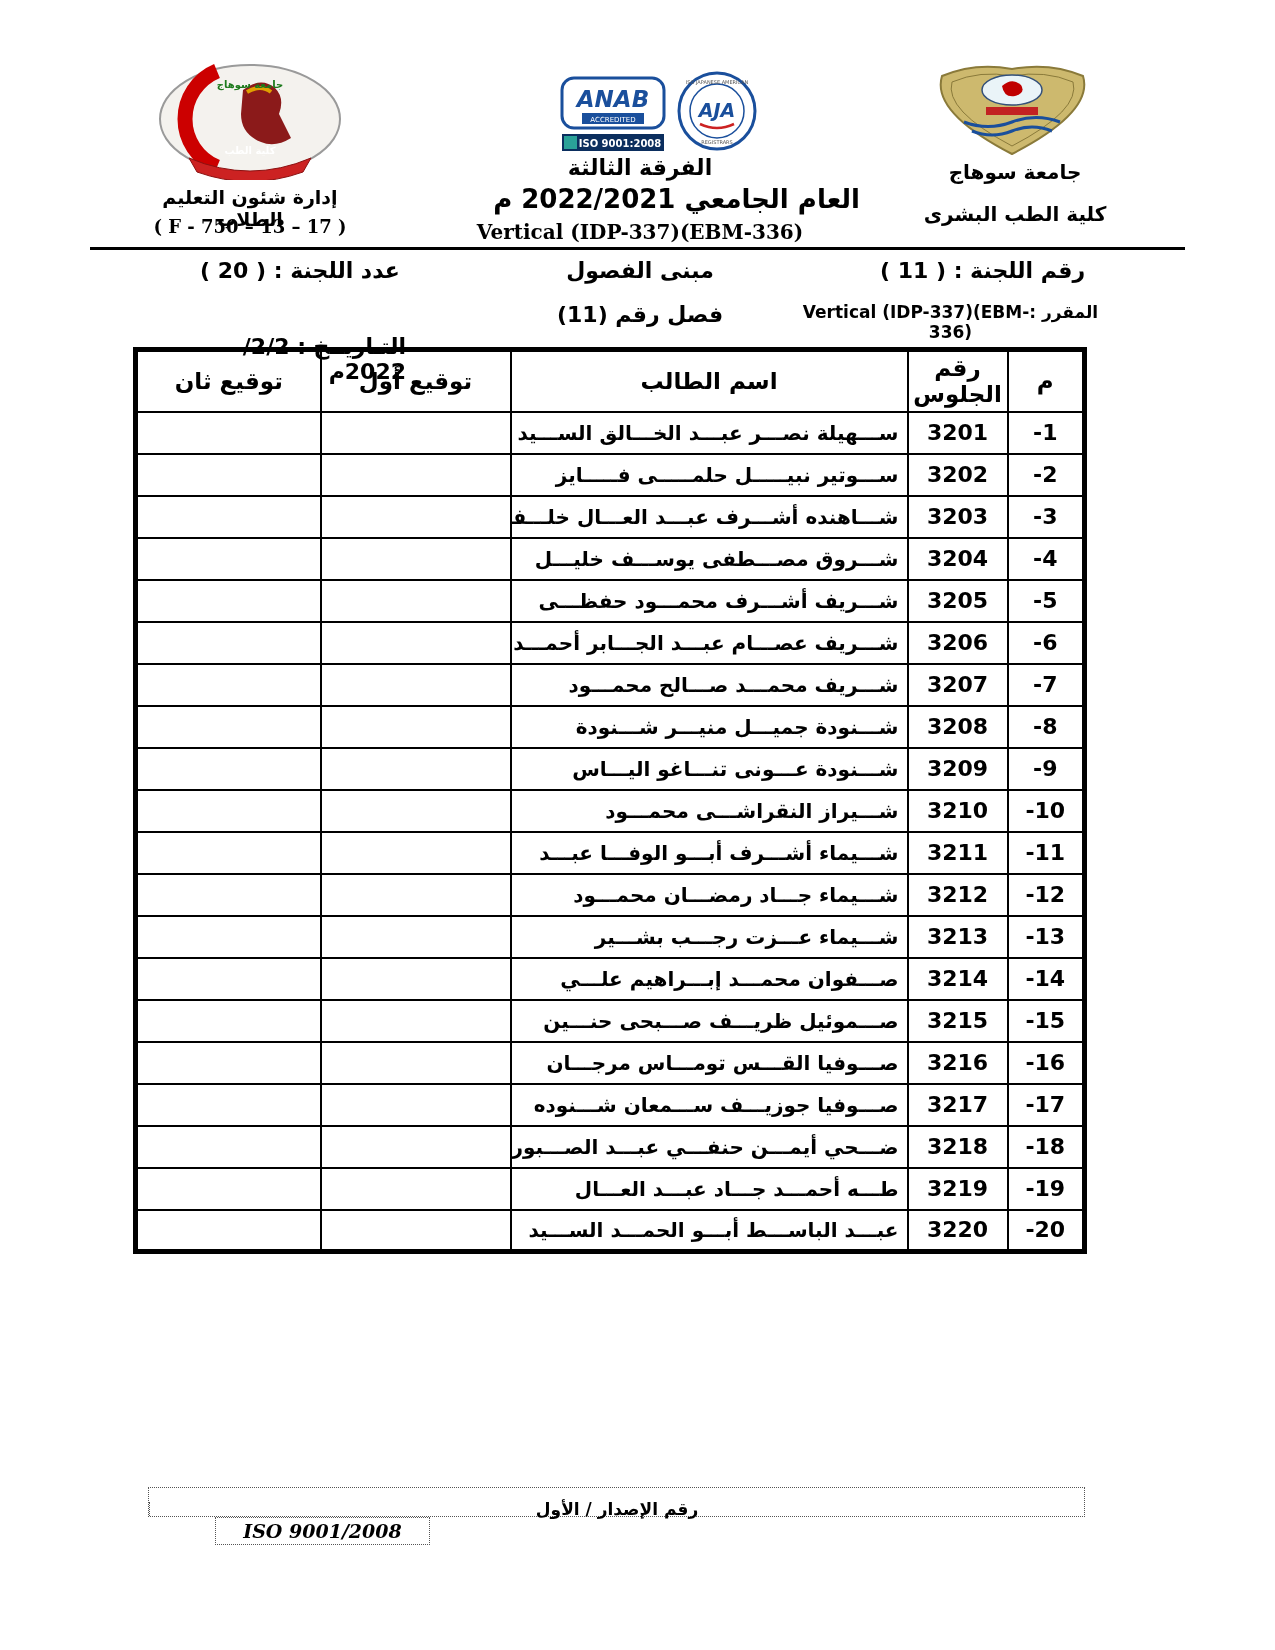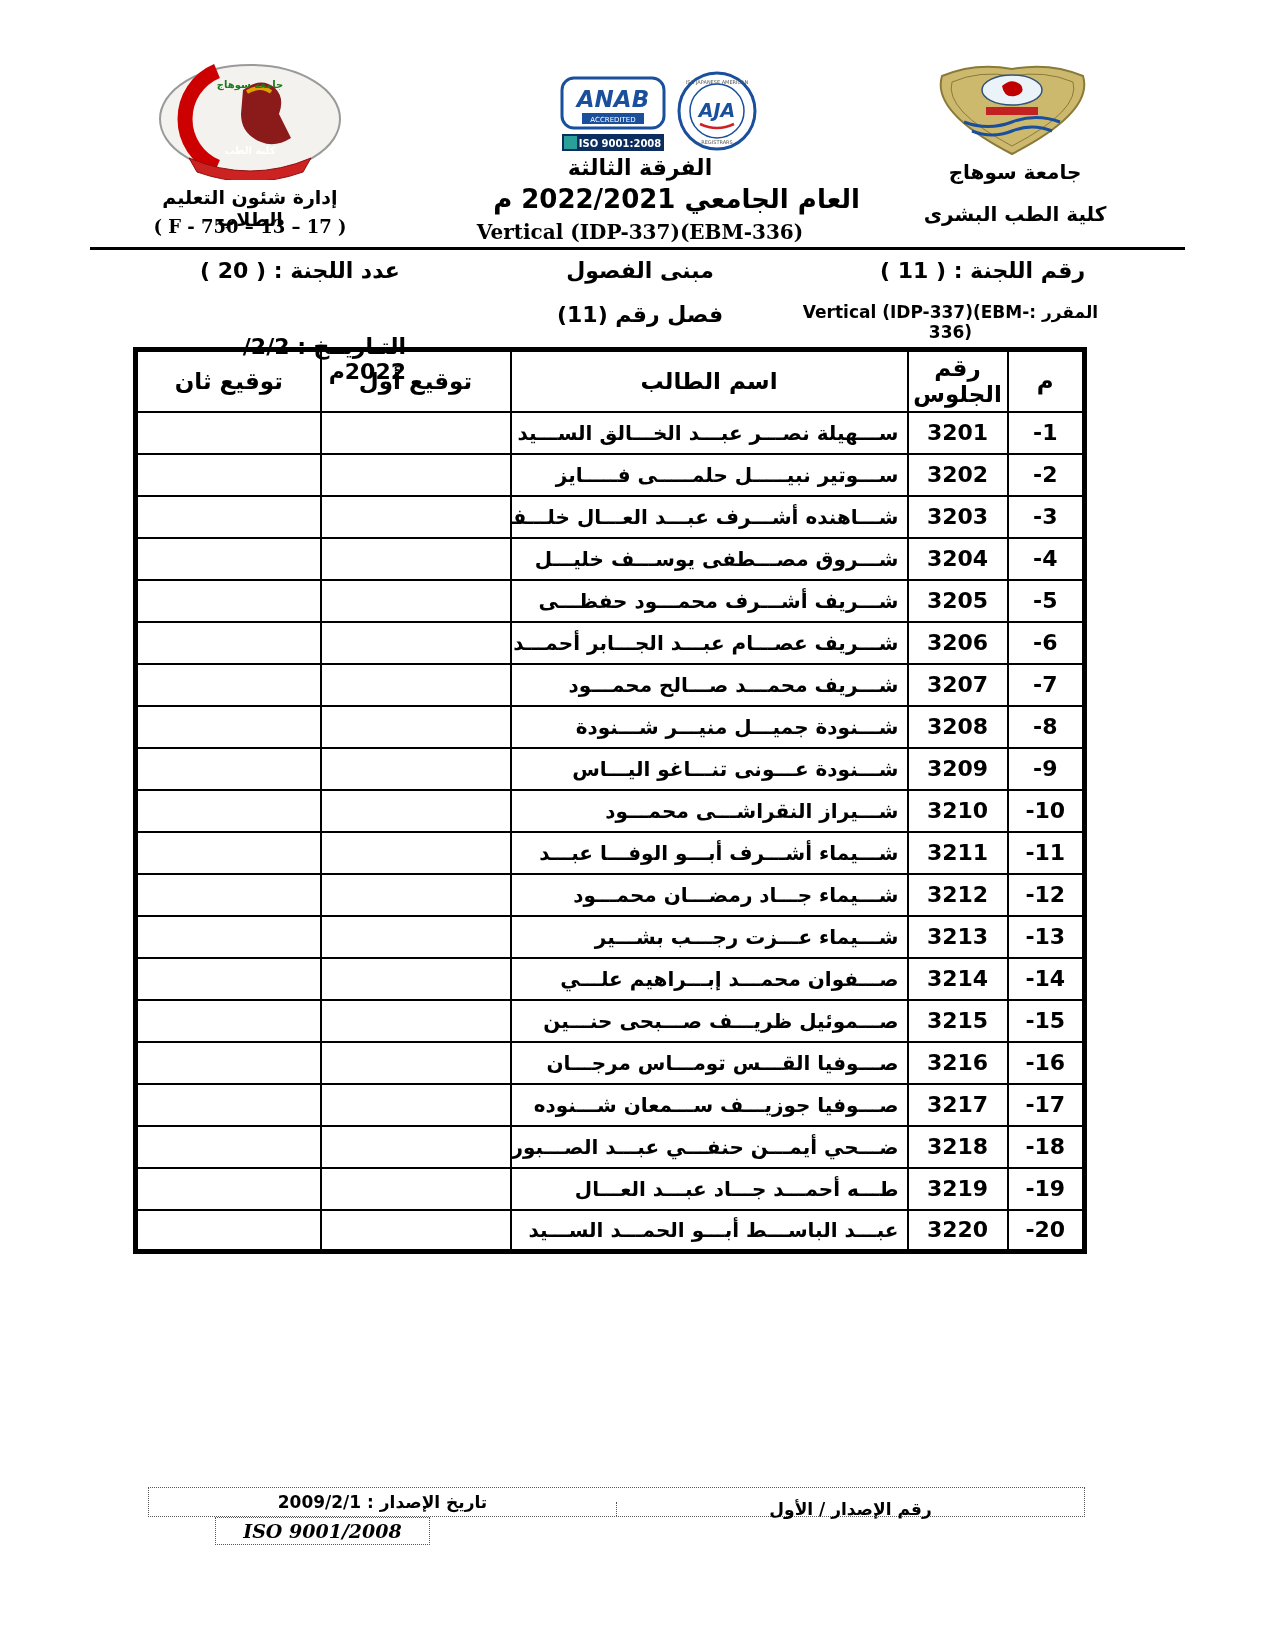--- a/index.html
+++ b/index.html
@@ -294,17 +294,16 @@
           <td class="c-seat">3220</td>
           <td class="c-name">عبـــد الباســـط أبـــو الحمـــد الســـيد</td>
           <td></td>
           <td></td>
         </tr>
       </tbody>
   </table>
 
   <div class="footer-bar">
     <div class="footer-cell">رقم الإصدار / الأول</div>
-    <div class="footer-cell">تاريخ الإصدار : 2009/2/1</div>
   </div>
   <div class="iso-box">ISO 9001/2008</div>
 
 </div>
 
 </body></html>

